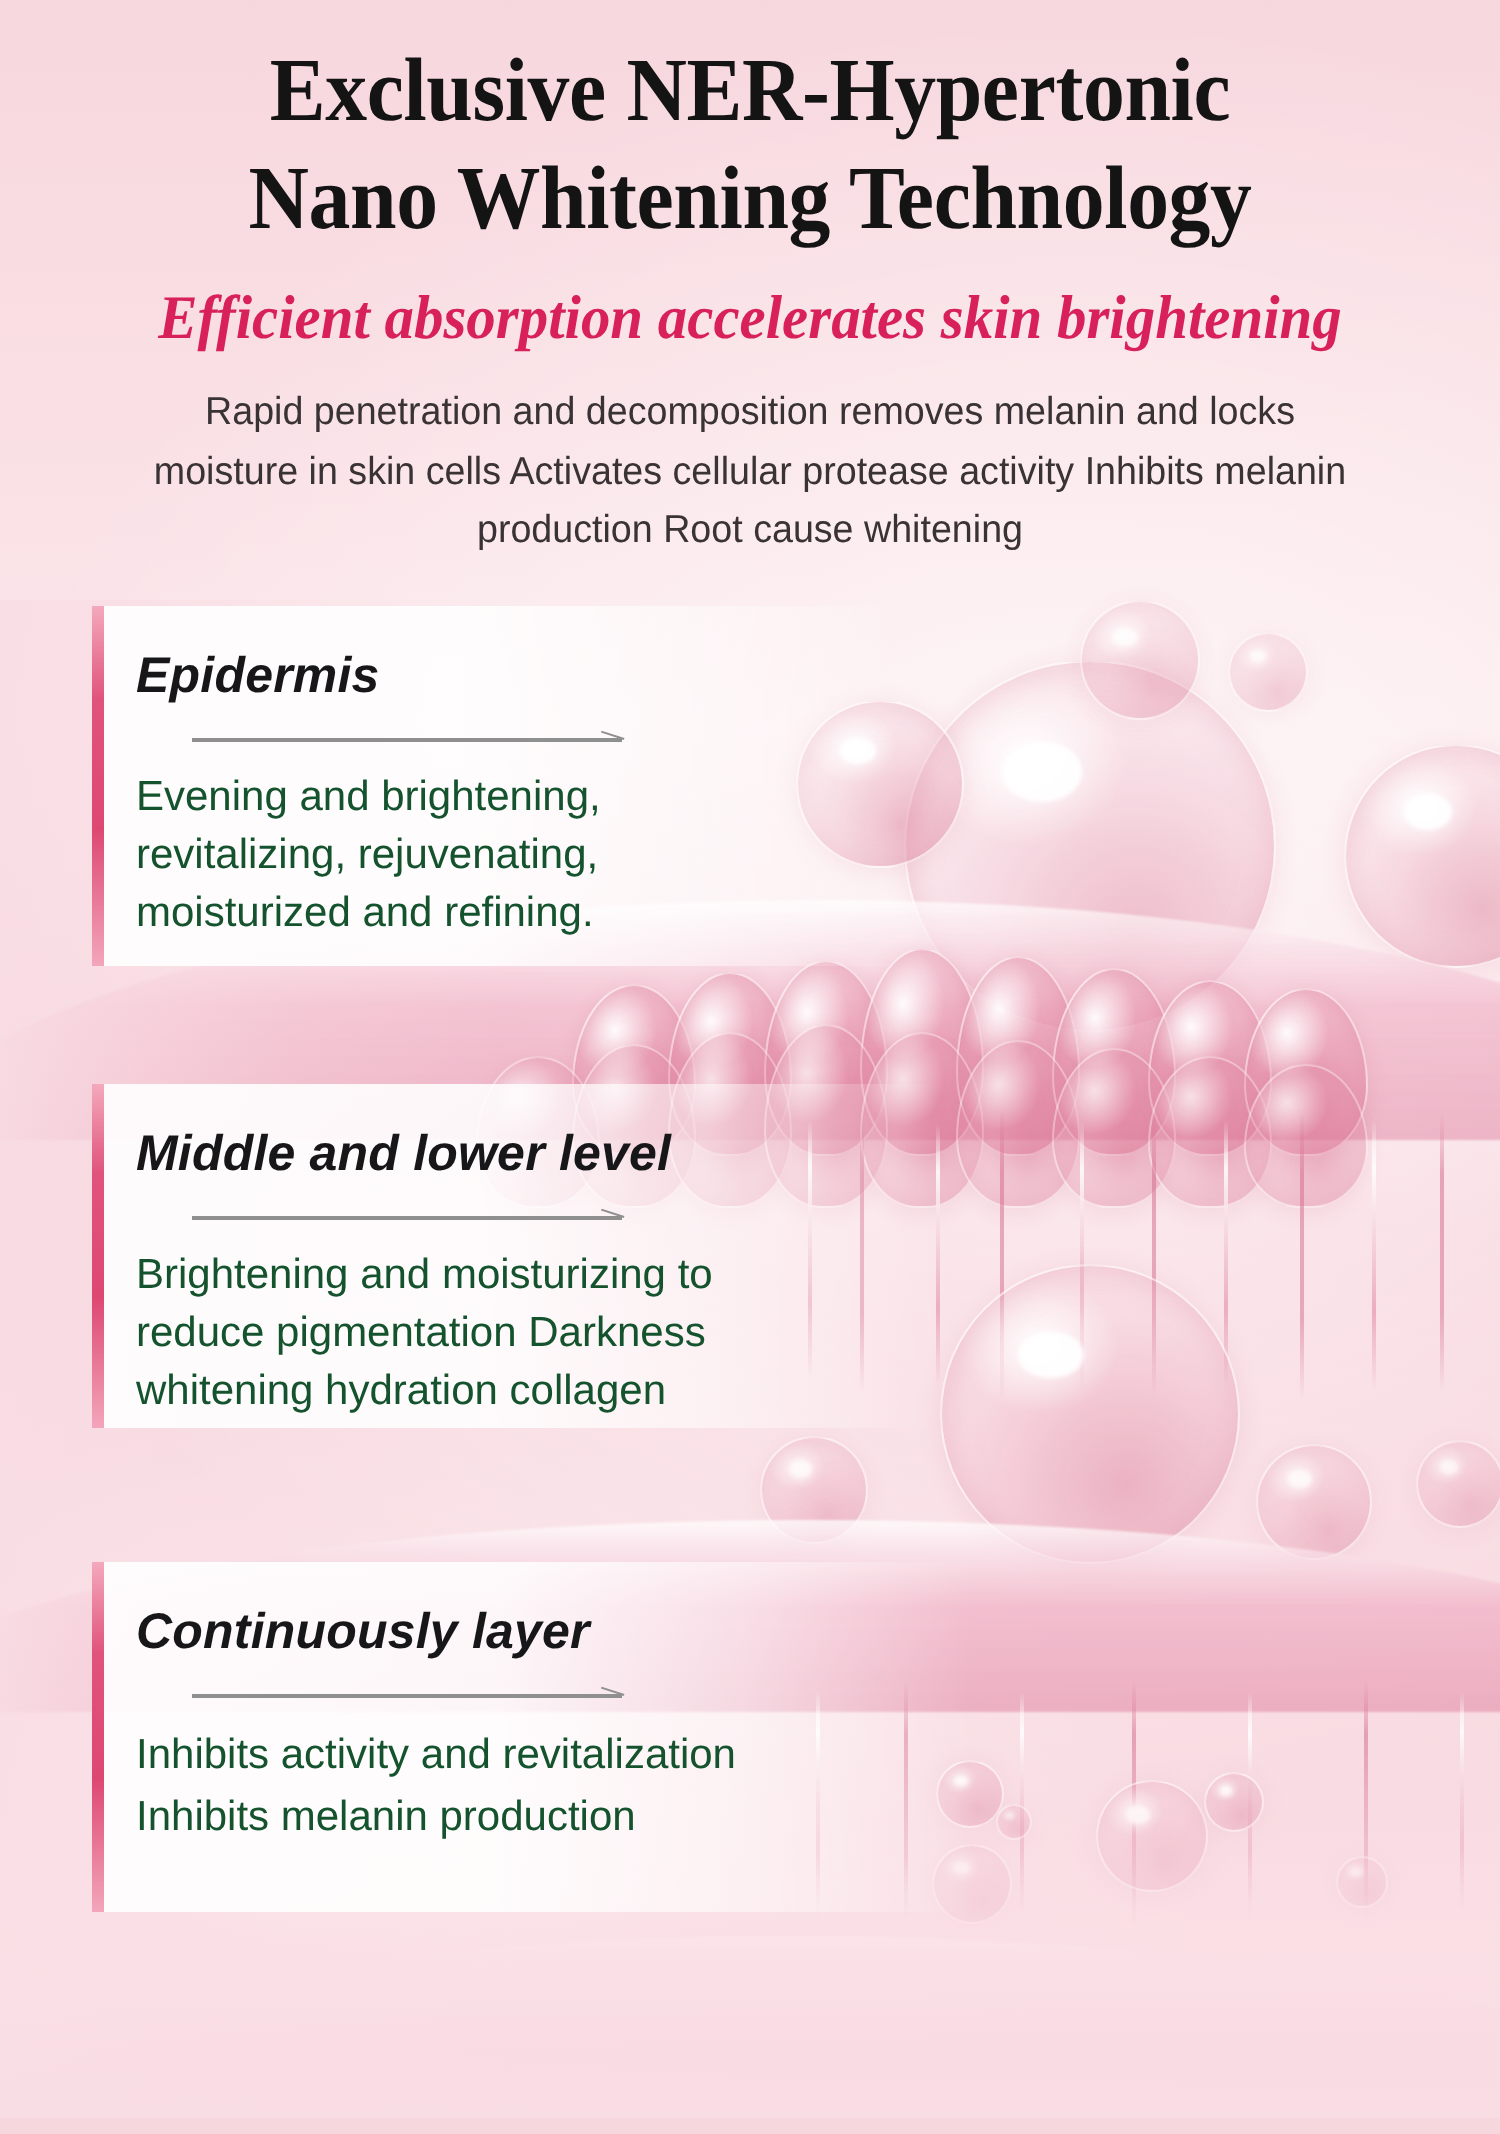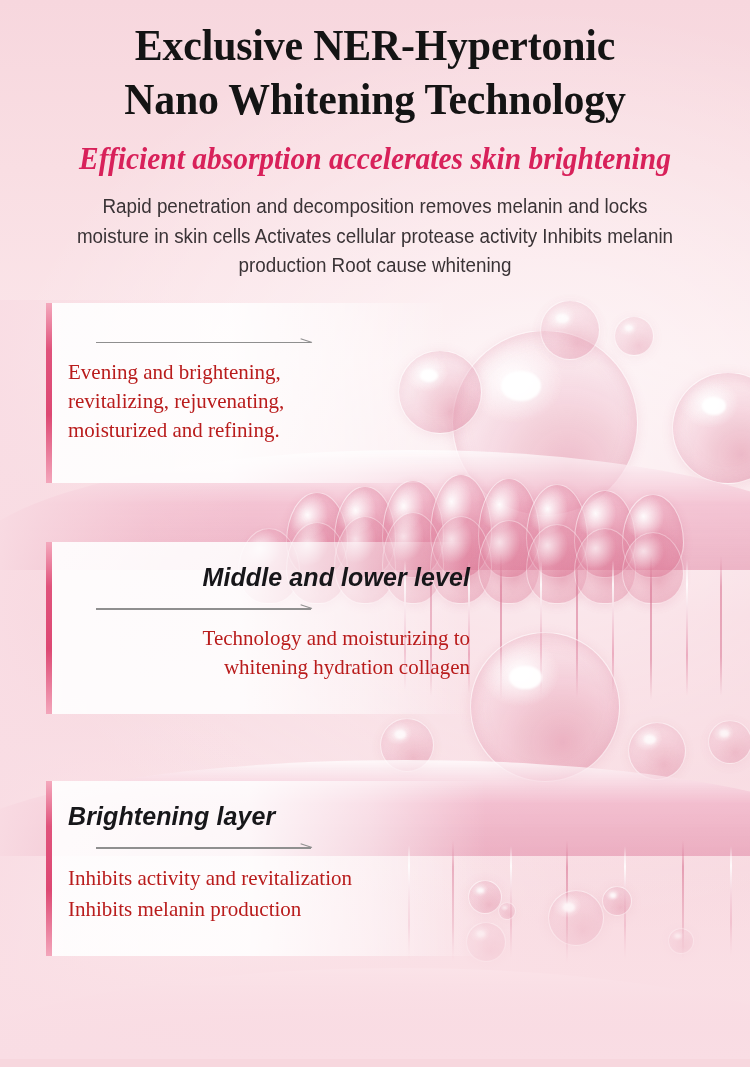--- a/index.html
+++ b/index.html
@@ -182,30 +182,30 @@
   .arrow .head i{
     position:absolute; right:0;
     width:12px; height:1.4px;
     background:#8f8f8f;
     transform-origin:100% 50%;
   }
   .arrow .head i:first-child{ top:3.5px; transform:rotate(18deg); }
   .arrow .head i:last-child { top:3.5px; transform:rotate(-0deg); opacity:0; }
 
   .block-body{
-    font-family:Liberation Serif, serif;
+    font-family:Liberation Sans, sans-serif;
     font-size:21px;
     line-height:1.38;
-    color:#b91c1c;
+    color:#14532d;
   }
   .block-body .bl{ display:block; white-space:nowrap; }
 
   
   #block-1{ height:180px; }
-  #block-2{ margin-top:59px; height:172px; width:424px;text-align:right; }
+  #block-2{ margin-top:59px; height:172px; width:424px; }
   #block-3{ margin-top:67px; height:175px; width:440px; }
 
   #block-3 .block-body{ line-height:1.44; }
 </style>
 </head>
 <body>
 
 <div id="poster">
 
   <div class="bg-layer bg-wash"></div>
@@ -293,20 +293,21 @@
       <span>melanin production Root cause whitening</span>
     </p>
   </div>
 
   <div class="blocks">
 
     <div class="block" id="block-1">
       <div class="panel"></div>
       <div class="accent"></div>
       <div class="inner">
+        <div class="block-title">Epidermis</div>
         <div class="arrow">
           <span class="shaft"></span>
           <span class="head">
               <i></i>
               <i></i>
             </span>
         </div>
         <div class="block-body">
           <span class="bl">Evening and brightening,</span>
           <span class="bl">revitalizing, rejuvenating,</span>
@@ -321,31 +322,32 @@
       <div class="inner">
         <div class="block-title">Middle and lower level</div>
         <div class="arrow">
           <span class="shaft"></span>
           <span class="head">
               <i></i>
               <i></i>
             </span>
         </div>
         <div class="block-body">
-          <span class="bl">Technology and moisturizing to</span>
+          <span class="bl">Brightening and moisturizing to</span>
+          <span class="bl">reduce pigmentation Darkness</span>
           <span class="bl">whitening hydration collagen</span>
         </div>
       </div>
     </div>
 
     <div class="block" id="block-3">
       <div class="panel"></div>
       <div class="accent"></div>
       <div class="inner">
-        <div class="block-title">Brightening layer</div>
+        <div class="block-title">Continuously layer</div>
         <div class="arrow">
           <span class="shaft"></span>
           <span class="head">
               <i></i>
               <i></i>
             </span>
         </div>
         <div class="block-body">
           <span class="bl">Inhibits activity and revitalization</span>
           <span class="bl">Inhibits melanin production</span>

